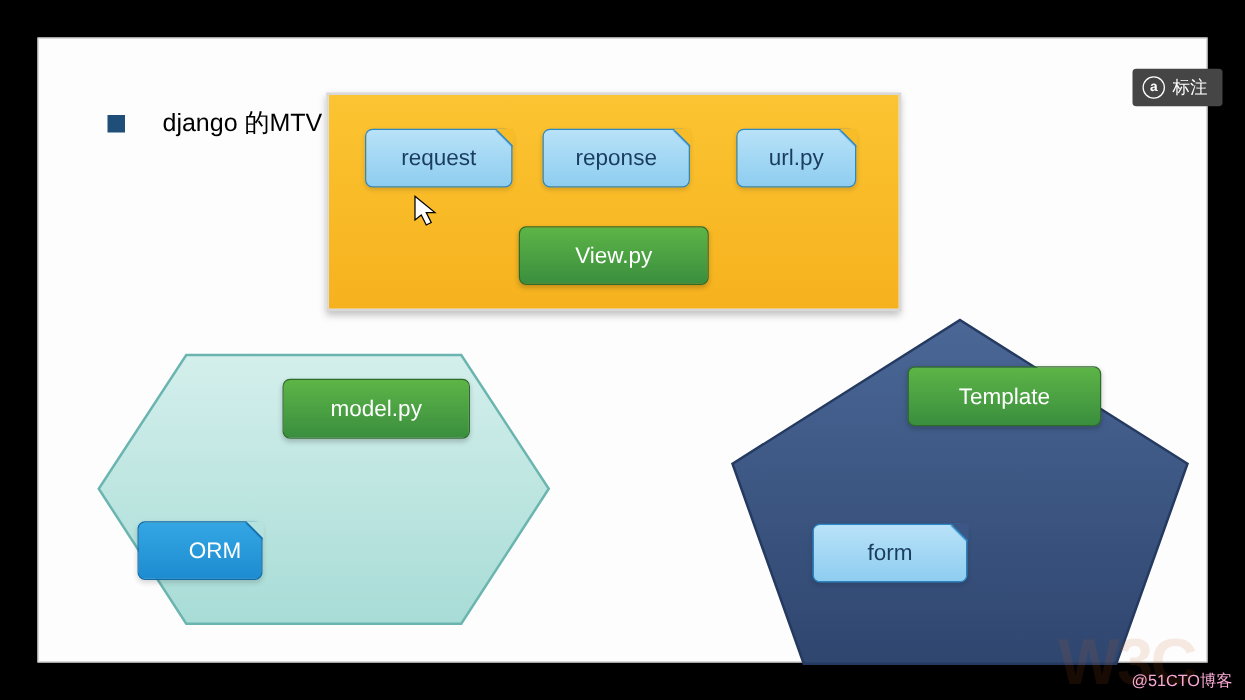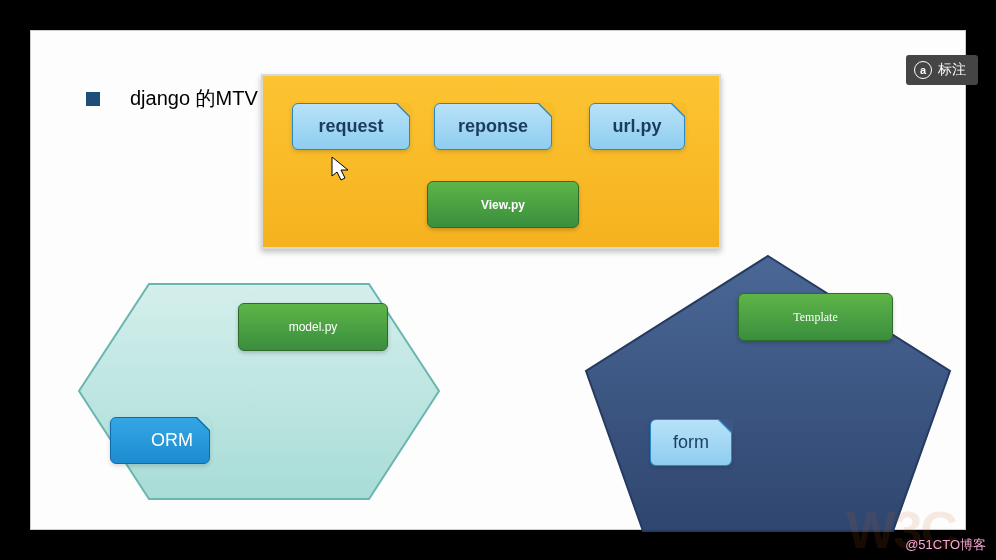--- a/index.html
+++ b/index.html
@@ -64,21 +64,20 @@
     }
     .yellow-box {
       position: absolute;
       left: 230px;
       top: 43px;
       width: 460px;
       height: 175px;
       background: linear-gradient(180deg, #fcc432 0%, #f6b21e 100%);
       border: 2px solid #d8d8d8;
       box-shadow: 0 3px 6px rgba(0,0,0,0.25);
-      font-weight: bold;
     }
     .blue-card {
       position: absolute;
       background: linear-gradient(180deg, #b8e2f8 0%, #8ecdf0 100%);
       border: 1.5px solid #2b87c5;
       border-radius: 6px;
       color: #1a3c5e;
       font-size: 18px;
       display: flex;
       align-items: center;
@@ -100,26 +99,25 @@
     .card-reponse { left: 171px; top: 27px; width: 118px; height: 47px; }
     .card-reponse::before { border-color: transparent #f8bc28 transparent transparent; filter: drop-shadow(-1px 1px 0 #2b87c5); }
     .card-url { left: 326px; top: 27px; width: 96px; height: 47px; }
     .card-url::before { border-color: transparent #f8bc28 transparent transparent; filter: drop-shadow(-1px 1px 0 #2b87c5); }
     .green-btn {
       position: absolute;
       background: linear-gradient(180deg, #5db547 0%, #3a8e3e 100%);
       border: 1.5px solid #2e6b2a;
       border-radius: 6px;
       color: #fff;
-      font-size: 12px;
+      font-size: 18px;
       display: flex;
       align-items: center;
       justify-content: center;
       box-shadow: 0 2px 4px rgba(0,0,0,0.2);
-      margin-left: 12px;
     }
     .btn-view { left: 152px; top: 105px; width: 152px; height: 47px; }
     .hexagon-teal {
       position: absolute;
       left: 43px;
       top: 248px;
       width: 370px;
       height: 225px;
     }
     .hex-svg { position: absolute; inset: 0; }
@@ -132,22 +130,22 @@
       padding-left: 24px;
     }
     .card-orm::before { border-color: transparent #b6e2de transparent transparent; filter: drop-shadow(-1px 1px 0 #0e6aa8); }
     .pentagon-navy {
       position: absolute;
       left: 547px;
       top: 220px;
       width: 380px;
       height: 290px;
     }
-    .btn-template { left: 148px; top: 42px; width: 155px; height: 48px; font-family: Liberation Serif, serif; }
-    .card-form { left: 72px; top: 168px; width: 82px; height: 47px; }
+    .btn-template { left: 148px; top: 42px; width: 155px; height: 48px; }
+    .card-form { left: 72px; top: 168px; width: 124px; height: 47px; }
     .card-form::before { border-color: transparent #3c5786 transparent transparent; filter: drop-shadow(-1px 1px 0 #2b87c5); }
     .card-html { left: 214px; top: 168px; width: 102px; height: 47px; }
     .card-html::before { border-color: transparent #3c5786 transparent transparent; filter: drop-shadow(-1px 1px 0 #2b87c5); }
     .cursor {
       position: absolute;
       left: 300px;
       top: 125px;
       pointer-events: none;
     }
     .attribution {

